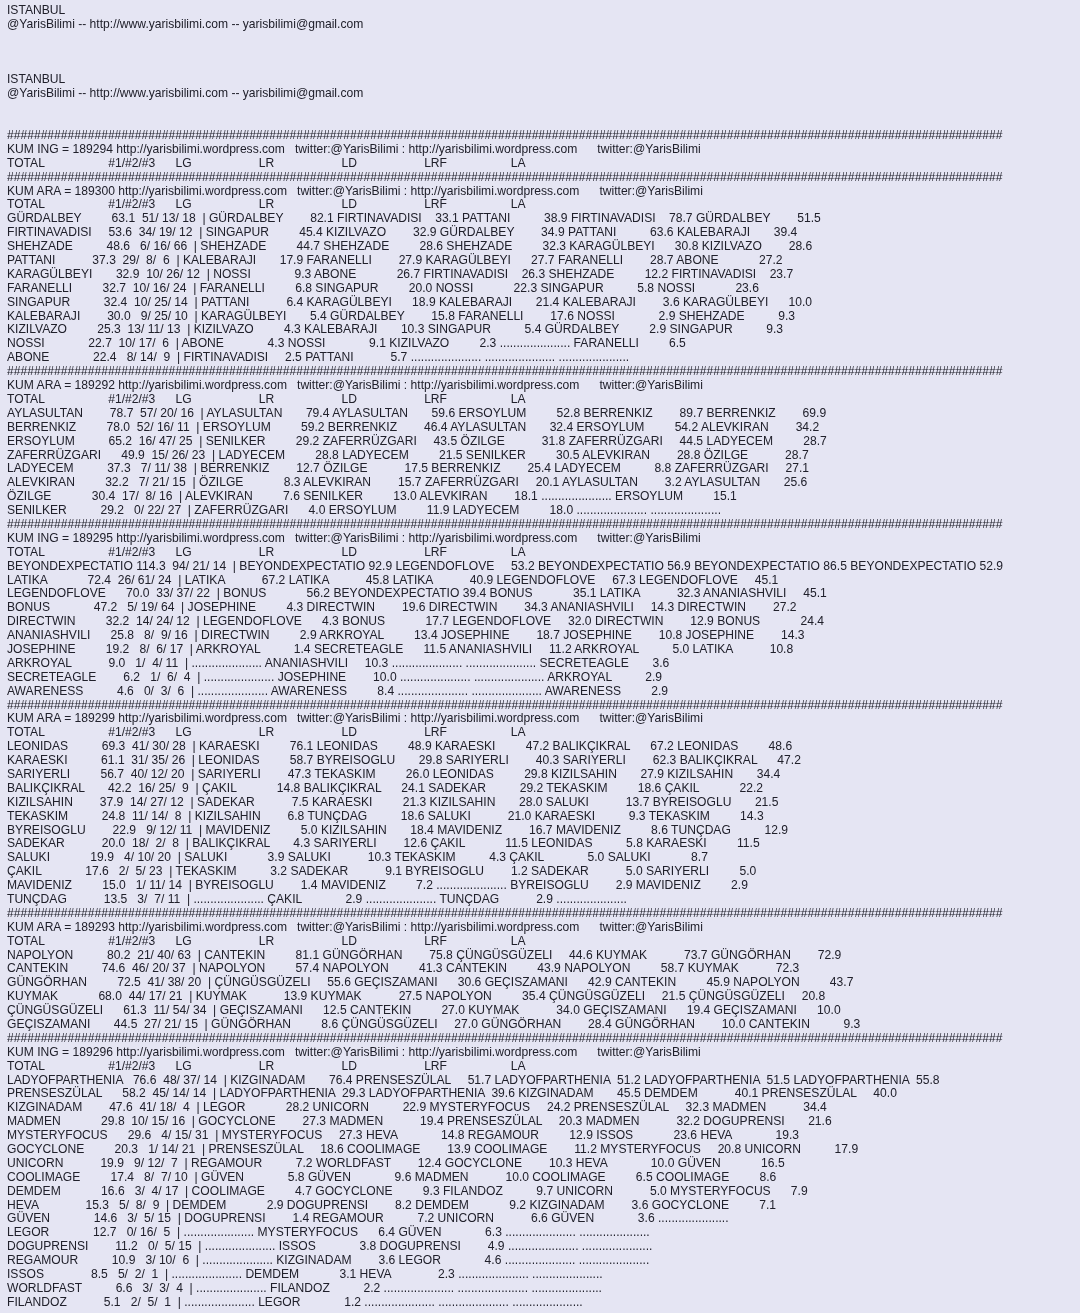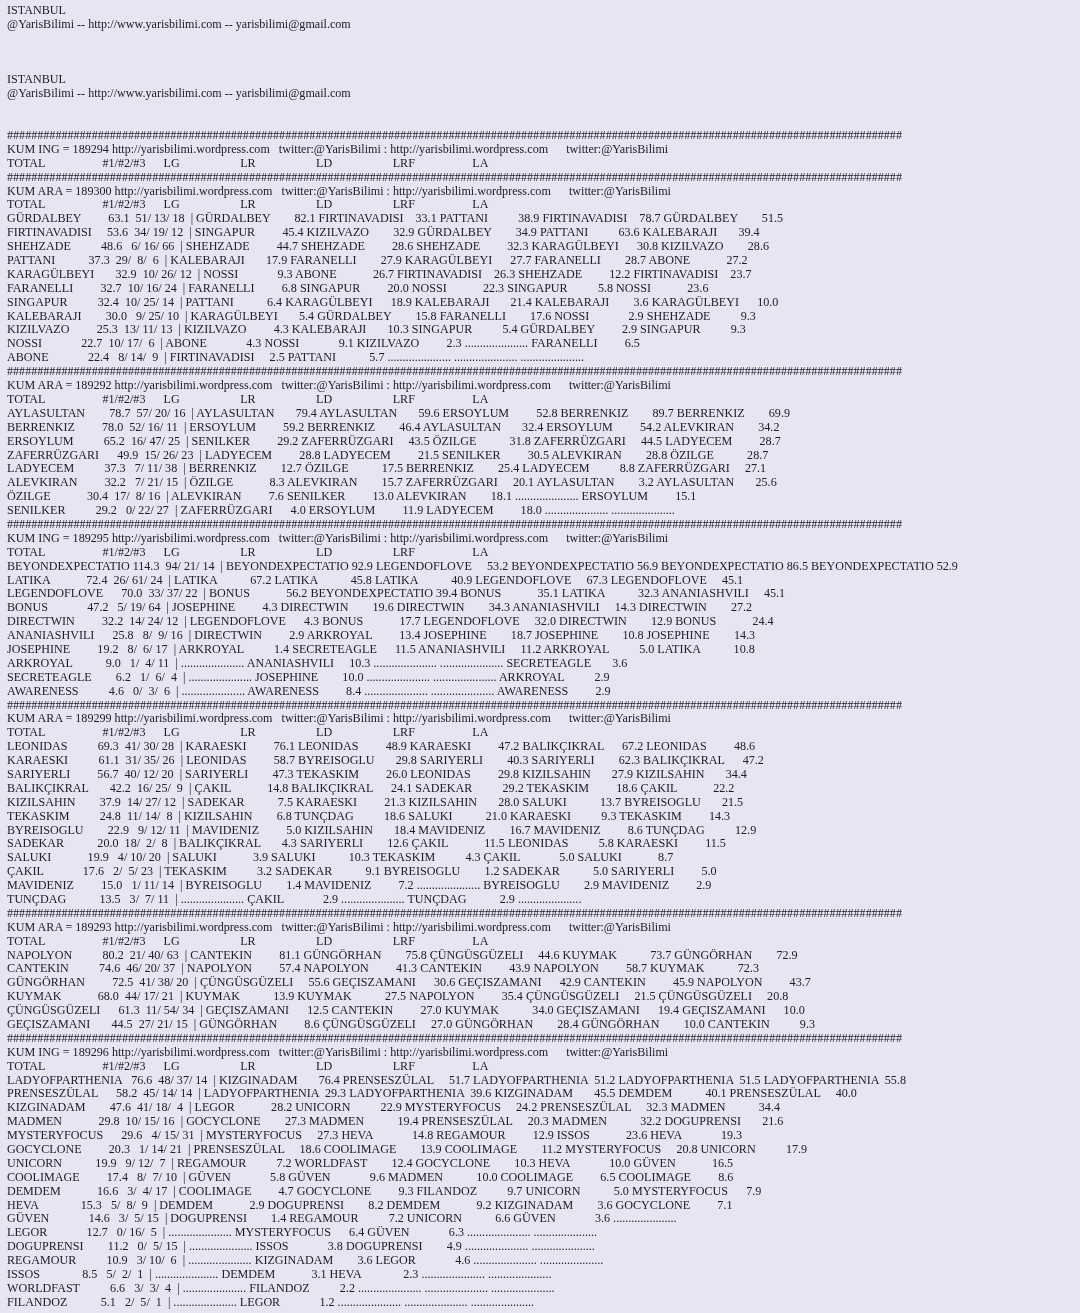--- a/index.html
+++ b/index.html
@@ -3,21 +3,21 @@
 <meta charset="utf-8">
 <style>
   html, body { margin: 0; padding: 0; }
   body {
     width: 1080px;
     height: 1313px;
     overflow: hidden;
     background: #e5e5f3;
   }
   .report {
-    font-family: Liberation Serif, serif;
+    font-family: Liberation Sans, sans-serif;
     font-size: 12.1px;
     line-height: 13.9px;
     color: #20202b;
     white-space: pre;
     padding: 4px 0 0 7px;
   }
   .line {
     height: 13.9px;
     white-space: pre;
   }

